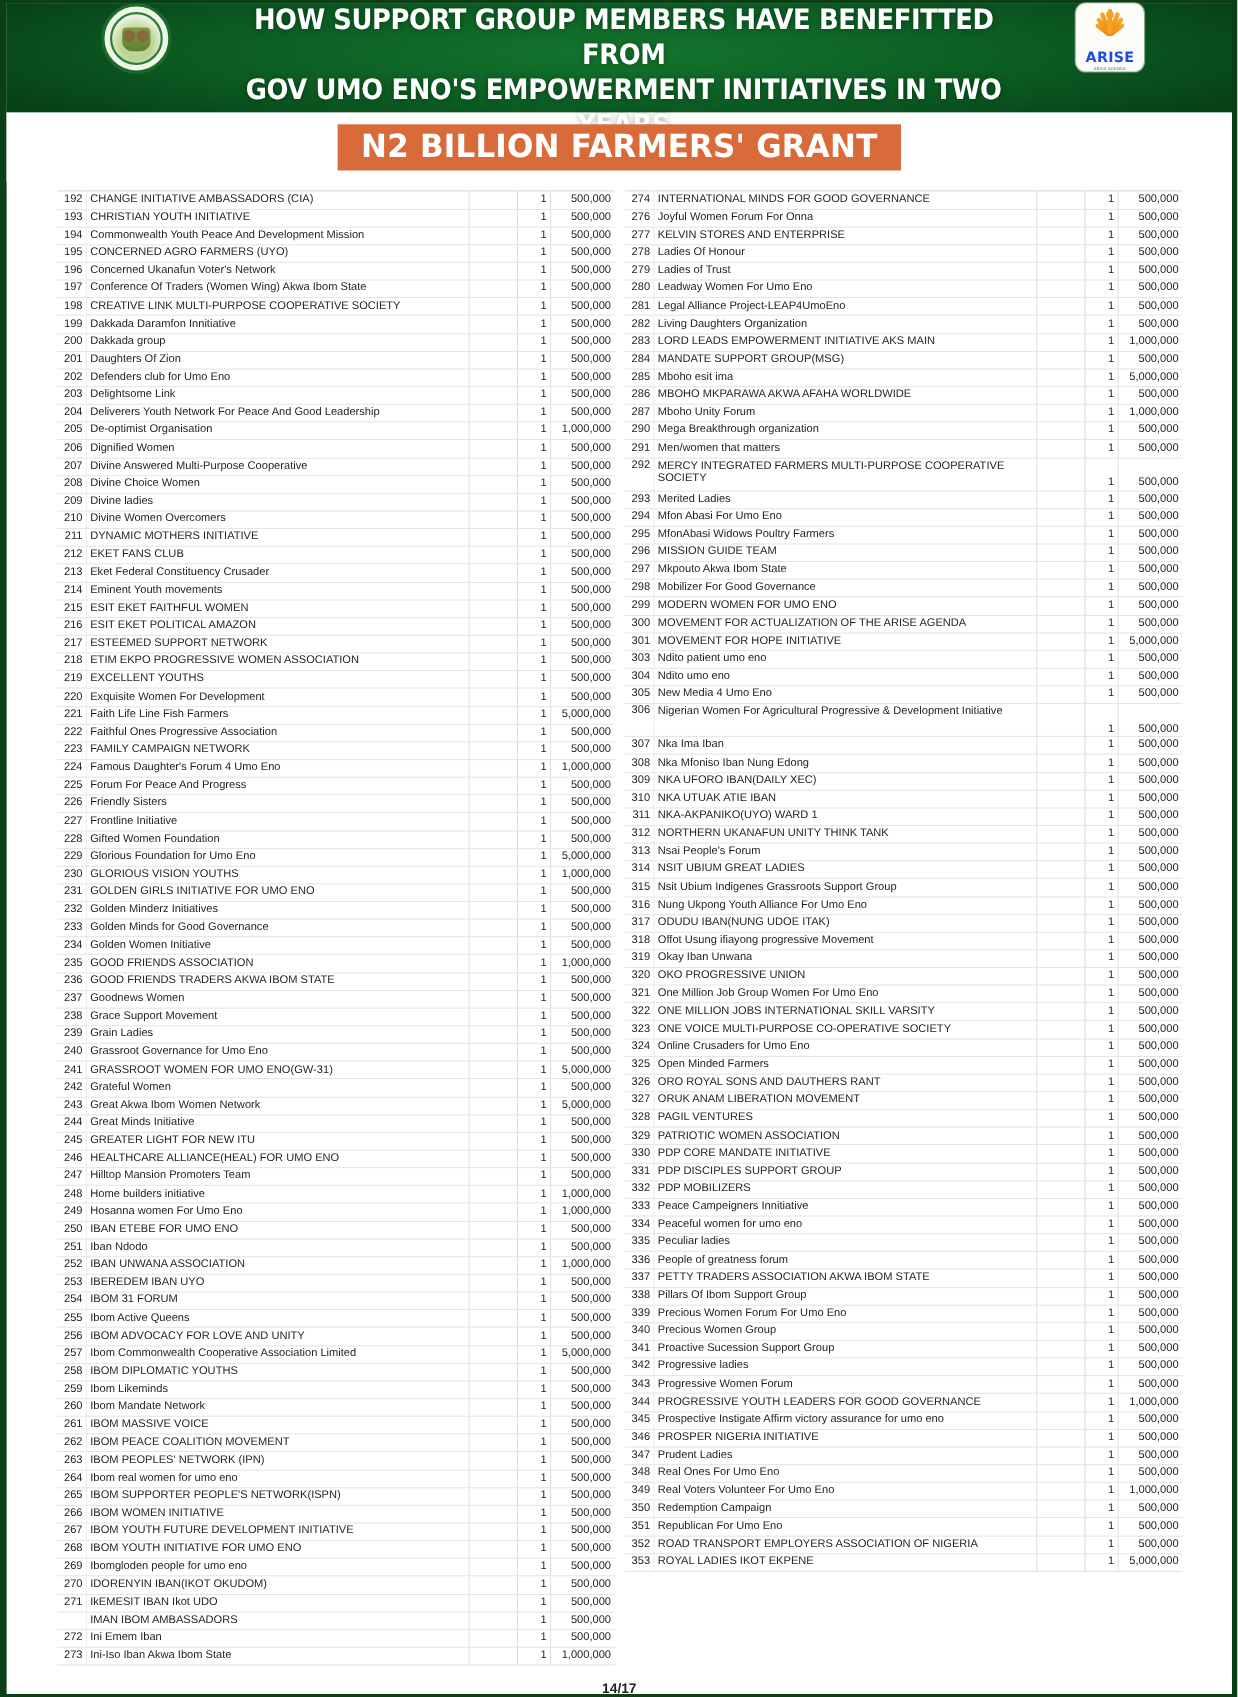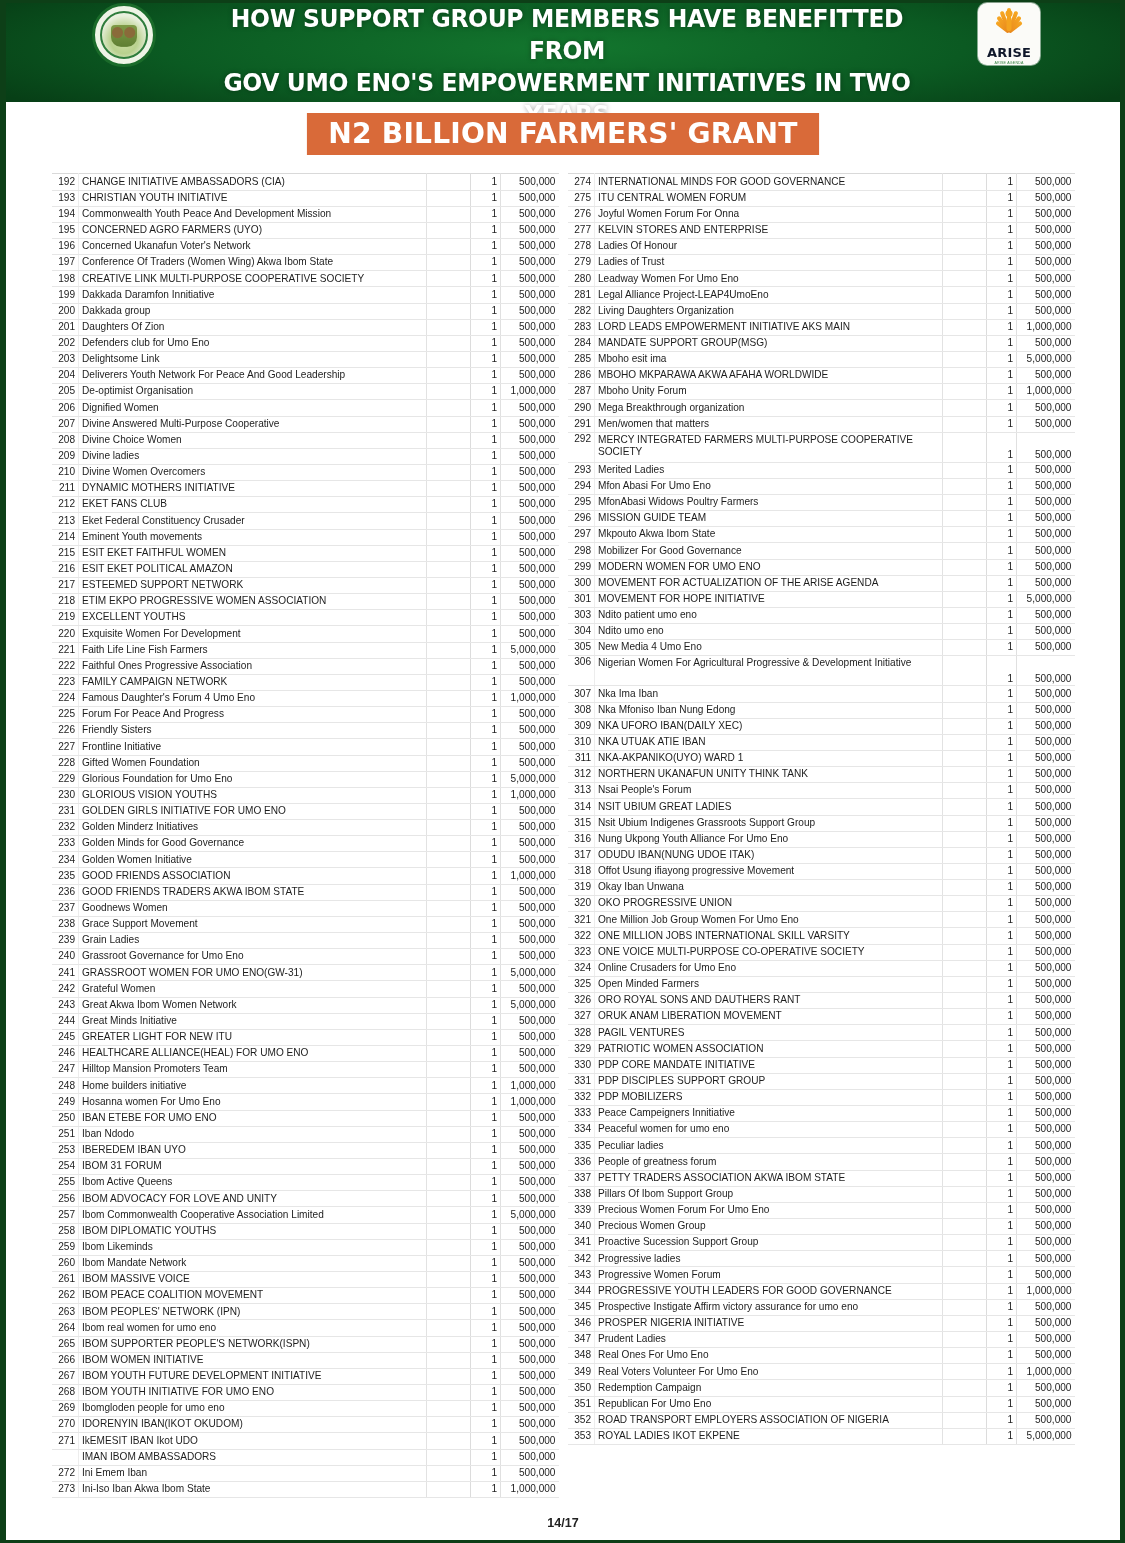--- a/index.html
+++ b/index.html
@@ -123,21 +123,21 @@
     margin-left: -3.5px; border-radius: 50%;
   }
   .arise-body {
     left: 50%; top: 7px; width: 5px; height: 14px;
     margin-left: -2.5px; border-radius: 2px;
   }
   .arise-word {
     font-family: "DejaVu Sans", sans-serif;
     font-weight: 700;
     font-size: 13px;
-    color: #0f172a;
+    color: #1d4ed8;
     letter-spacing: 0.2px;
     line-height: 1;
     margin-top: 14px;
   }
   .arise-sub {
     font-size: 3.6px;
     color: #2f7d3c;
     letter-spacing: 0.2px;
     margin-top: 2px;
     white-space: nowrap;
@@ -686,20 +686,27 @@
             <td class="c-amt">500,000</td>
           </tr>
           <tr>
             <td class="c-idx">251</td>
             <td class="c-name">Iban Ndodo</td>
             <td class="c-gap"></td>
             <td class="c-qty">1</td>
             <td class="c-amt">500,000</td>
           </tr>
           <tr>
+            <td class="c-idx">252</td>
+            <td class="c-name">IBAN UNWANA ASSOCIATION</td>
+            <td class="c-gap"></td>
+            <td class="c-qty">1</td>
+            <td class="c-amt">1,000,000</td>
+          </tr>
+          <tr>
             <td class="c-idx">253</td>
             <td class="c-name">IBEREDEM IBAN UYO</td>
             <td class="c-gap"></td>
             <td class="c-qty">1</td>
             <td class="c-amt">500,000</td>
           </tr>
           <tr>
             <td class="c-idx">254</td>
             <td class="c-name">IBOM 31 FORUM</td>
             <td class="c-gap"></td>
@@ -846,27 +853,20 @@
             <td class="c-qty">1</td>
             <td class="c-amt">1,000,000</td>
           </tr>
         </tbody>
     </table>
     <table class="grid">
       <tbody id="tbody-right">
           <tr>
             <td class="c-idx">274</td>
             <td class="c-name">INTERNATIONAL MINDS FOR GOOD GOVERNANCE</td>
-            <td class="c-gap"></td>
-            <td class="c-qty">1</td>
-            <td class="c-amt">500,000</td>
-          </tr>
-          <tr>
-            <td class="c-idx">275</td>
-            <td class="c-name">ITU CENTRAL WOMEN FORUM</td>
             <td class="c-gap"></td>
             <td class="c-qty">1</td>
             <td class="c-amt">500,000</td>
           </tr>
           <tr>
             <td class="c-idx">276</td>
             <td class="c-name">Joyful Women Forum For Onna</td>
             <td class="c-gap"></td>
             <td class="c-qty">1</td>
             <td class="c-amt">500,000</td>

